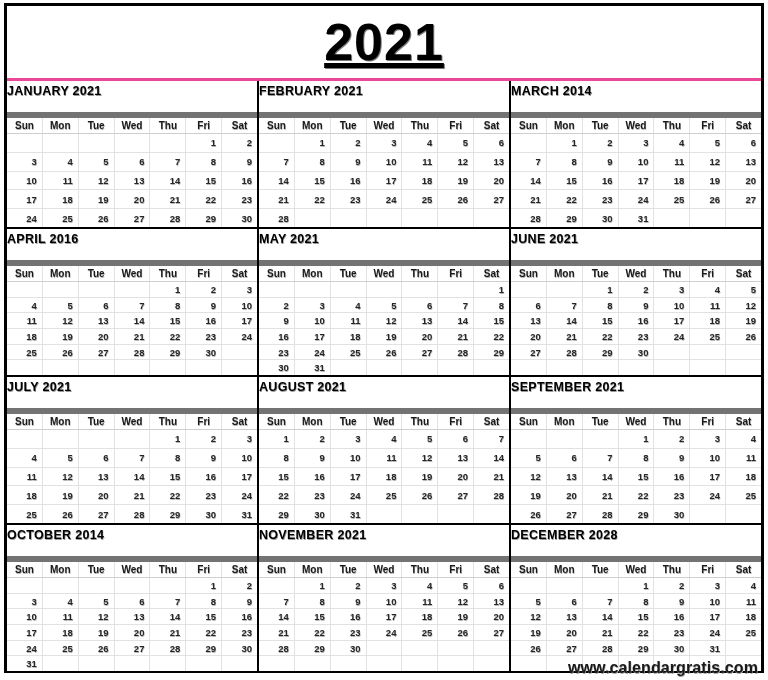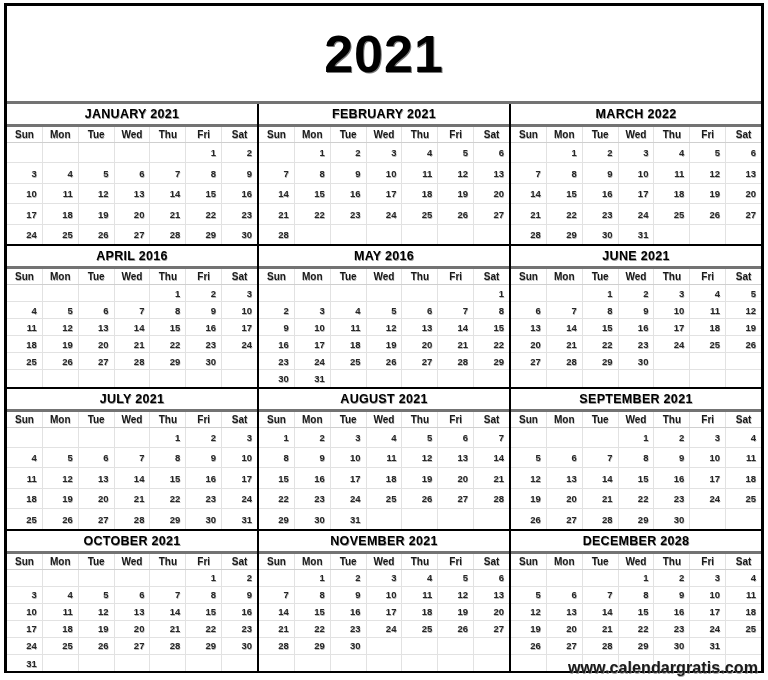--- a/index.html
+++ b/index.html
@@ -21,26 +21,27 @@
     width: 760px;
     height: 670px;
     border: 3px solid #000000;
     border-bottom-width: 2px;
     background: #ffffff;
     display: flex;
     flex-direction: column;
   }
   
   .year-banner {
-    height: 98px;
-    border-bottom: 3px solid #737373;
+    height: 75px;
+    border-bottom: 3px solid #ec4899;
     display: flex;
     align-items: center;
     justify-content: center;
     flex: 0 0 auto;
+    text-decoration: underline;
   }
   .year-title {
     font-size: 52px;
     font-weight: bold;
     letter-spacing: 1px;
     color: #000000;
     line-height: 1;
     text-shadow: 1px 1px 0 #7a7a7a;
     font-family: "Liberation Sans", sans-serif;
   }
@@ -63,36 +64,37 @@
     flex: 1 1 0;
     display: flex;
     flex-direction: column;
     border-right: 2px solid #000000;
     min-width: 0;
     background: #ffffff;
   }
   .month-block:last-child { border-right: none; }
 
   .month-title {
-    text-align: center;
+    text-align: left;
     font-size: 12.5px;
     font-weight: bold;
     color: #000000;
     letter-spacing: 0.3px;
     padding: 3px 0 3px 0;
     flex: 0 0 auto;
     text-shadow: 0.6px 0.6px 0 #9a9a9a;
     white-space: nowrap;
     overflow: hidden;
   }
   .month-grid {
     flex: 1 1 auto;
     display: flex;
     flex-direction: column;
-    border-top: 3px solid #737373;
+    border-top: 6px solid #737373;
+    margin-top: 11px;
   }
   .dow-row {
     display: flex;
     flex: 0 0 auto;
     border-bottom: 1px solid #cfcfcf;
   }
   .dow-cell {
     flex: 1 1 0;
     text-align: center;
     font-size: 10px;
@@ -268,21 +270,21 @@
                 <div class="day-cell empty"></div>
                 <div class="day-cell empty"></div>
                 <div class="day-cell empty"></div>
                 <div class="day-cell empty"></div>
                 <div class="day-cell empty"></div>
                 <div class="day-cell empty"></div>
               </div>
             </div>
           </div>
           <div class="month-block">
-            <div class="month-title">MARCH 2022</div>
+            <div class="month-title">MARCH 2014</div>
             <div class="month-grid">
               <div class="dow-row">
                 <div class="dow-cell">Sun</div>
                 <div class="dow-cell">Mon</div>
                 <div class="dow-cell">Tue</div>
                 <div class="dow-cell">Wed</div>
                 <div class="dow-cell">Thu</div>
                 <div class="dow-cell">Fri</div>
                 <div class="dow-cell">Sat</div>
               </div>
@@ -397,21 +399,21 @@
                 <div class="day-cell empty"></div>
                 <div class="day-cell empty"></div>
                 <div class="day-cell empty"></div>
                 <div class="day-cell empty"></div>
                 <div class="day-cell empty"></div>
                 <div class="day-cell empty"></div>
               </div>
             </div>
           </div>
           <div class="month-block">
-            <div class="month-title">MAY 2016</div>
+            <div class="month-title">MAY 2021</div>
             <div class="month-grid">
               <div class="dow-row">
                 <div class="dow-cell">Sun</div>
                 <div class="dow-cell">Mon</div>
                 <div class="dow-cell">Tue</div>
                 <div class="dow-cell">Wed</div>
                 <div class="dow-cell">Thu</div>
                 <div class="dow-cell">Fri</div>
                 <div class="dow-cell">Sat</div>
               </div>
@@ -714,21 +716,21 @@
                 <div class="day-cell">29</div>
                 <div class="day-cell">30</div>
                 <div class="day-cell empty"></div>
                 <div class="day-cell empty"></div>
               </div>
             </div>
           </div>
         </div>
         <div class="quarter-row">
           <div class="month-block">
-            <div class="month-title">OCTOBER 2021</div>
+            <div class="month-title">OCTOBER 2014</div>
             <div class="month-grid">
               <div class="dow-row">
                 <div class="dow-cell">Sun</div>
                 <div class="dow-cell">Mon</div>
                 <div class="dow-cell">Tue</div>
                 <div class="dow-cell">Wed</div>
                 <div class="dow-cell">Thu</div>
                 <div class="dow-cell">Fri</div>
                 <div class="dow-cell">Sat</div>
               </div>

